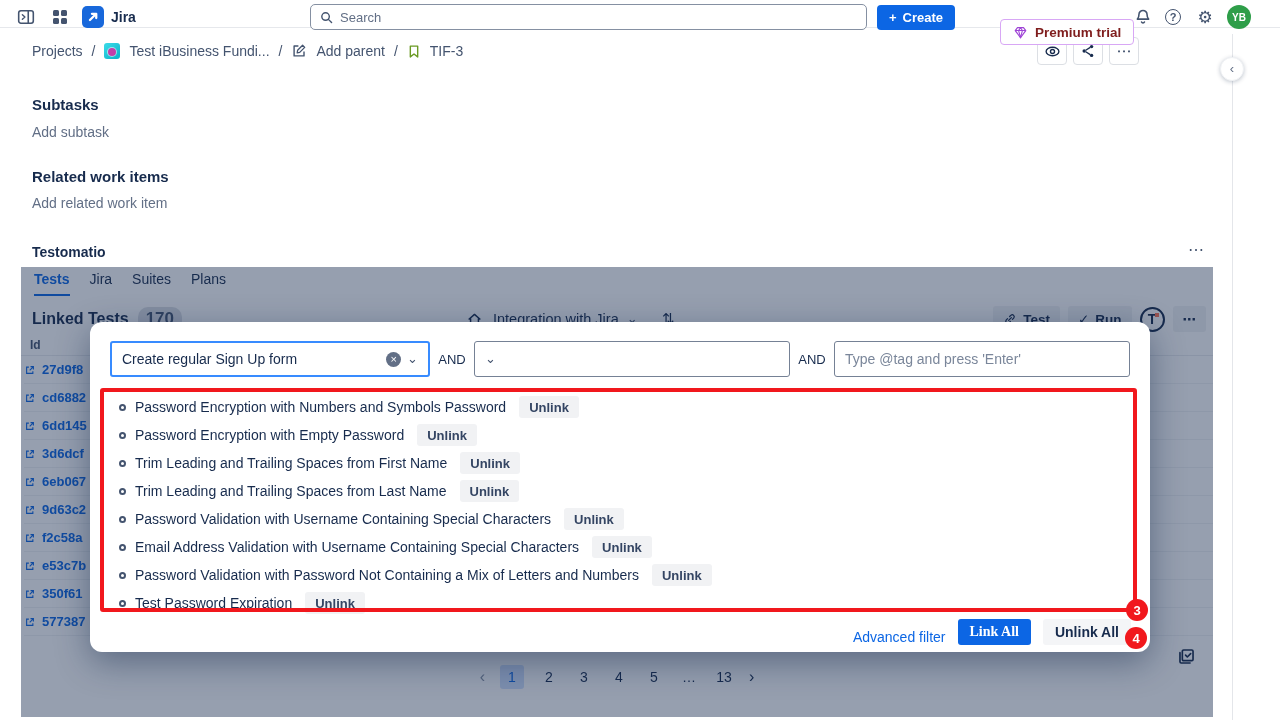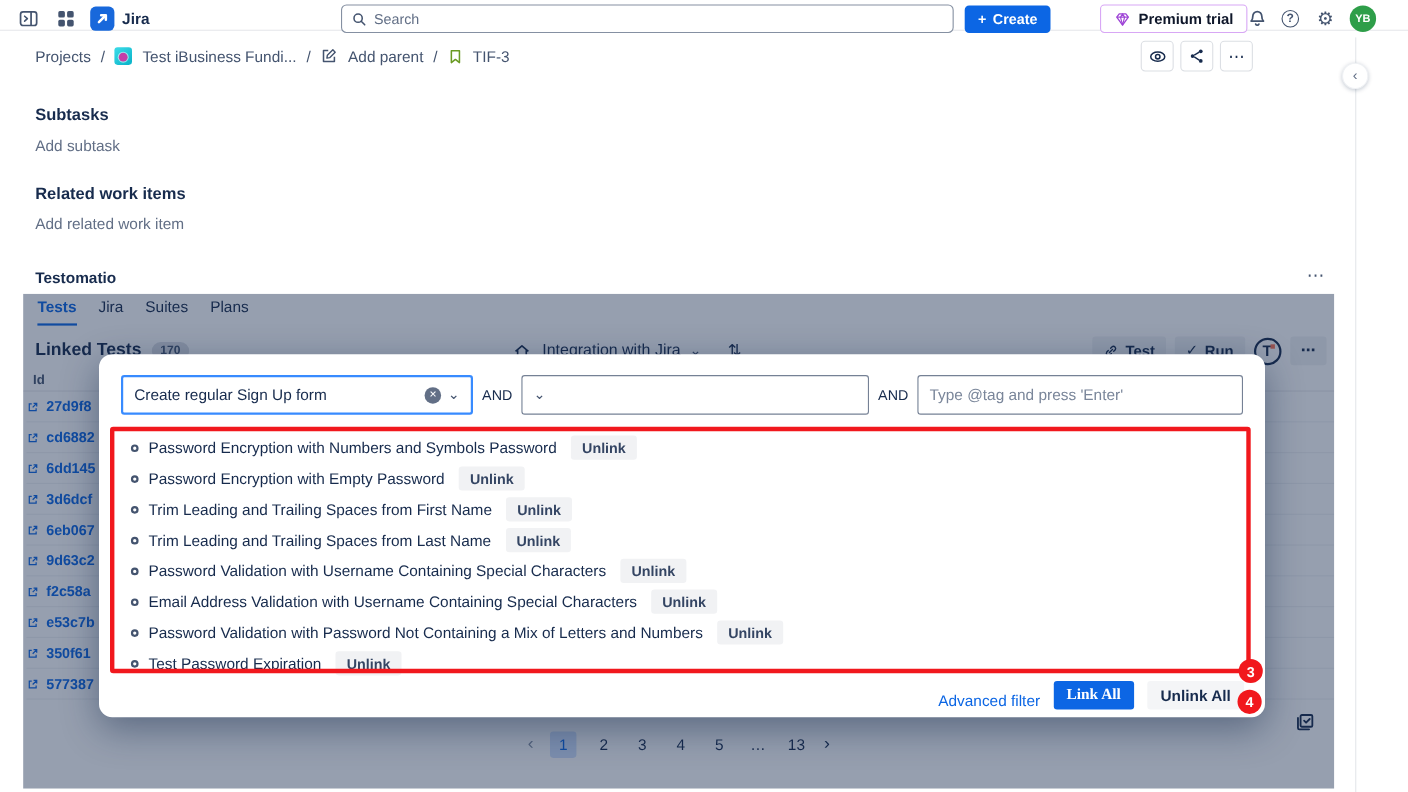--- a/index.html
+++ b/index.html
@@ -13,21 +13,21 @@
   .icon-btn { display:flex; align-items:center; justify-content:center; width:24px; height:24px; border:none; background:transparent; color:#44546F; cursor:pointer; border-radius:4px; }
   .grid-ic { display:grid; grid-template-columns:6px 6px; grid-template-rows:6px 6px; gap:2px; }
   .grid-ic i { background:#44546F; border-radius:1.5px; }
   .logo-wrap { display:flex; align-items:center; gap:7px; }
   .jira-tile { width:22px; height:22px; border-radius:5px; background:#1868DB; display:flex; align-items:center; justify-content:center; }
   .logo-text { font-size:14px; font-weight:700; color:#172B4D; }
   .search-box { position:absolute; left:310px; top:4px; width:557px; height:26px; border:1px solid #8590A2; border-radius:5px; display:flex; align-items:center; padding:0 8px; gap:6px; background:#fff; }
   .search-box input { border:none; outline:none; flex:1; font-size:13px; color:#172B4D; font-family:inherit; }
   .search-box input::placeholder { color:#626F86; }
   .create-btn { position:absolute; left:877px; top:5px; height:25px; padding:0 12px; background:#0C66E4; color:#fff; border:none; border-radius:4px; font-size:13px; font-weight:600; display:flex; align-items:center; gap:6px; cursor:pointer; font-family:inherit; }
-  .premium-btn { position:absolute; left:1000px; top:4px; height:26px; padding:4px 12px; background:#fff; border:1px solid #D8A7F5; border-radius:4px; color:#0f172a; font-size:13.5px; font-weight:600; display:flex; align-items:center; gap:7px; cursor:pointer; font-family:inherit; }
+  .premium-btn { position:absolute; left:1000px; top:19px; height:26px; padding:4px 12px; background:#fff; border:1px solid #D8A7F5; border-radius:4px; color:#7f1d1d; font-size:13.5px; font-weight:600; display:flex; align-items:center; gap:7px; cursor:pointer; font-family:inherit; }
   .nav-ic { position:absolute; top:7px; width:20px; height:20px; color:#44546F; display:flex; align-items:center; justify-content:center; font-size:14px; cursor:pointer; background:transparent; border:none; }
   .help-ic { border:1.6px solid #44546F; border-radius:50%; width:16px; height:16px; font-size:11px; font-weight:700; top:9px; }
   .gear-ic { font-size:17px; }
   .avatar { position:absolute; left:1227px; top:5px; width:24px; height:24px; border-radius:50%; background:#2E9E49; color:#fff; font-size:10px; font-weight:700; display:flex; align-items:center; justify-content:center; cursor:pointer; }
 
   
   .crumb-row { position:absolute; top:34px; left:0; width:1205px; height:34px; z-index:25; background:#fff; }
   .crumbs { position:absolute; left:32px; top:0; height:34px; display:flex; align-items:center; gap:9px; font-size:14px; color:#44546F; }
   .crumb-link { cursor:pointer; }
   .proj-avatar { width:16px; height:16px; border-radius:3px; background:linear-gradient(140deg,#35D6E4 15%,#0FB7CC 85%); position:relative; }
@@ -48,21 +48,21 @@
   .testo-title { top:244px; font-size:14px; }
   .testo-more { position:absolute; left:1188px; top:240px; font-size:16px; color:#44546F; letter-spacing:1px; cursor:pointer; background:none; border:none; }
 
   
   .plugin { position:absolute; left:21px; top:267px; width:1192px; height:450px; background:#fff; overflow:hidden; }
   .tabs { position:absolute; top:4px; left:13px; display:flex; gap:20px; z-index:1; }
   .tab { font-size:14px; color:#172B4D; font-weight:500; padding-bottom:7px; cursor:pointer; }
   .tab.active { color:#0C66E4; font-weight:600; border-bottom:2.5px solid #0C66E4; }
   .toolbar { position:absolute; top:37px; left:11px; right:7px; height:30px; display:flex; align-items:center; z-index:1; }
   .lt-label { font-size:16px; font-weight:600; color:#172B4D; }
-  .lt-badge { margin-left:9px; background:#DCDFE4; color:#44546F; border-radius:10px; padding:2px 8px; font-size:11px; font-weight:700; }
+  .lt-badge { margin-left:9px; background:#DCDFE4; color:#44546F; border-radius:10px; padding:2px 8px; font-size:17px; font-weight:700; }
   .plan-filter { position:absolute; left:434px; display:flex; align-items:center; gap:10px; color:#172B4D; }
   .plan-filter .sel { display:flex; align-items:center; gap:8px; font-size:14.5px; cursor:pointer; }
   .chev { font-size:13px; color:#44546F; line-height:8px; }
   .sort-ic { font-size:15px; color:#172B4D; cursor:pointer; margin-left:14px; }
   .tb-right { position:absolute; right:0; display:flex; align-items:center; gap:8px; }
   .gray-btn { height:26px; padding:0 10px; background:#F1F2F4; border:none; border-radius:3px; display:flex; align-items:center; gap:6px; font-size:13.5px; font-weight:600; color:#172B4D; cursor:pointer; font-family:inherit; }
   .t-logo { width:25px; height:25px; border-radius:50%; border:2px solid #172B4D; color:#172B4D; font-weight:700; font-size:14px; display:flex; align-items:center; justify-content:center; position:relative; background:#fff; }
   .t-logo::after { content:""; position:absolute; right:4px; top:4px; width:4px; height:4px; background:#FF7452; }
   .t-head { position:absolute; top:71px; left:9px; font-size:12px; font-weight:700; color:#44546F; z-index:1; }
   .t-headline { position:absolute; top:88px; left:0; width:100%; border-bottom:1px solid #E9EBEE; z-index:1; }

